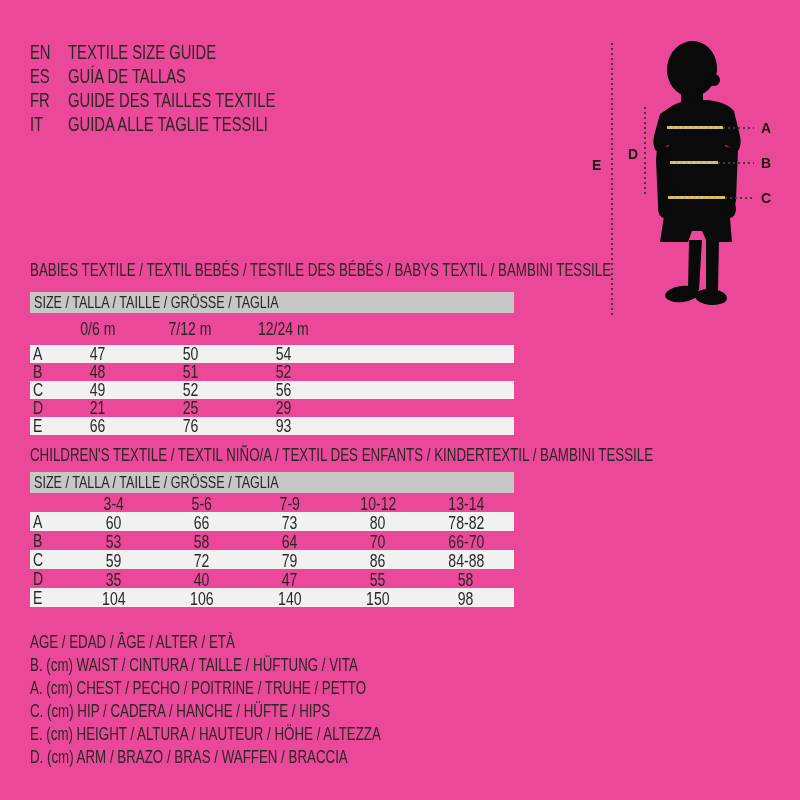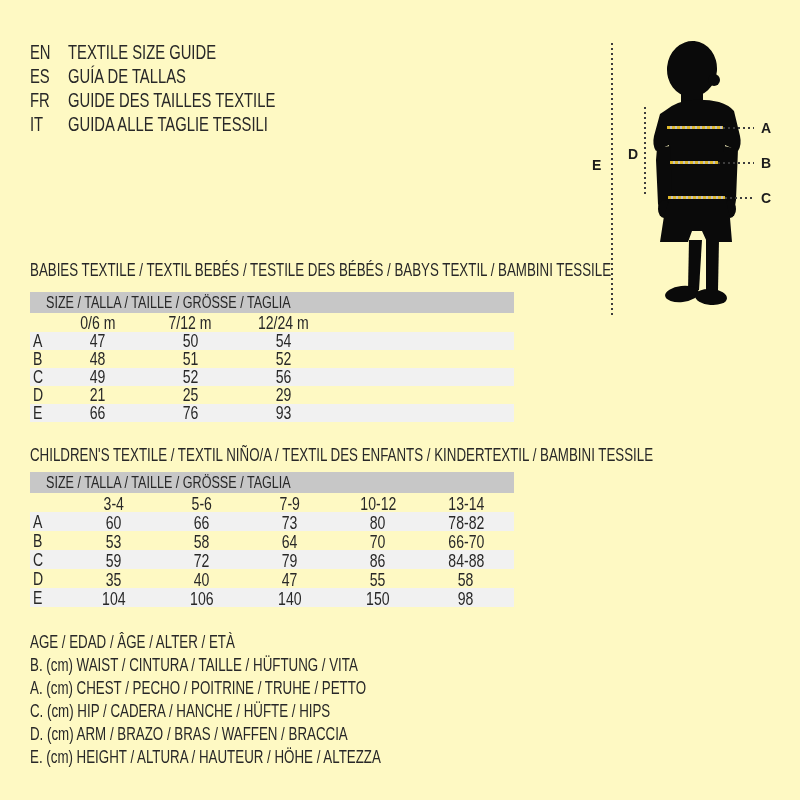--- a/index.html
+++ b/index.html
@@ -1,17 +1,17 @@
 <!DOCTYPE html>
 <html><head>
 <meta charset="utf-8">
 <style>
   html,body { margin:0; padding:0; background:#ffffff; }
   .page {
-    position:relative; width:800px; height:800px; background:#fef9c3;
+    position:relative; width:800px; height:800px; background:#ec4899;
     font-family:"Liberation Sans", sans-serif; color:#282828; overflow:hidden;
   }
   .t { display:inline-block; white-space:nowrap; transform:scaleX(.74); transform-origin:0 50%; }
   .tc { transform-origin:50% 50%; }
 
   
   .langs { position:absolute; left:30px; top:40px; }
   .lrow { display:flex; height:24px; align-items:center; font-size:20px; }
   .lrow .code { width:38px; flex:0 0 38px; }
 
@@ -26,25 +26,25 @@
   .hdots { position:absolute; height:2px;
     background:repeating-linear-gradient(90deg,#3d3d3d 0 2px,transparent 2px 5px); }
   .figure-svg { position:absolute; left:645px; top:40px; }
 
   
   .heading { position:absolute; left:30px; font-size:18px; height:20px; display:flex; align-items:center; }
 
   
   .tbl { position:absolute; left:30px; width:484px; font-size:19px; }
   .tbl .bar { height:21px; background:#c7c7c7; display:flex; align-items:center;
-              padding-left:16px; font-size:17px; }
+              padding-left:4px; font-size:17px; }
   .tbl .cols { display:flex; align-items:center; }
   .tbl .row  { display:flex; align-items:center; }
   .tbl .row.stripe { background:#f1f1f1; }
-  .babies .cols { height:19px; }
+  .babies .cols { height:32px; }
   .babies .row { height:18px; }
   .babies .lab { flex:0 0 18px; padding-left:3px; }
   .babies .c { flex:0 0 93px; display:flex; justify-content:center; align-items:center; height:100%; }
   .children .cols { height:19px; }
   .children .row { height:19px; }
   .children .lab { flex:0 0 37px; padding-left:3px; }
   .children .c { flex:0 0 88px; display:flex; justify-content:center; height:100%; }
 
   
   .legend { position:absolute; left:30px; top:631px; }
@@ -315,20 +315,20 @@
     <div class="lline">
       <span class="t">B. (cm) WAIST / CINTURA / TAILLE / HÜFTUNG / VITA</span>
     </div>
     <div class="lline">
       <span class="t">A. (cm) CHEST / PECHO / POITRINE / TRUHE / PETTO</span>
     </div>
     <div class="lline">
       <span class="t">C. (cm) HIP / CADERA / HANCHE / HÜFTE / HIPS</span>
     </div>
     <div class="lline">
+      <span class="t">E. (cm) HEIGHT / ALTURA / HAUTEUR / HÖHE / ALTEZZA</span>
+    </div>
+    <div class="lline">
       <span class="t">D. (cm) ARM / BRAZO / BRAS / WAFFEN / BRACCIA</span>
     </div>
-    <div class="lline">
-      <span class="t">E. (cm) HEIGHT / ALTURA / HAUTEUR / HÖHE / ALTEZZA</span>
-    </div>
   </div>
 
 </div>
 
 </body></html>

